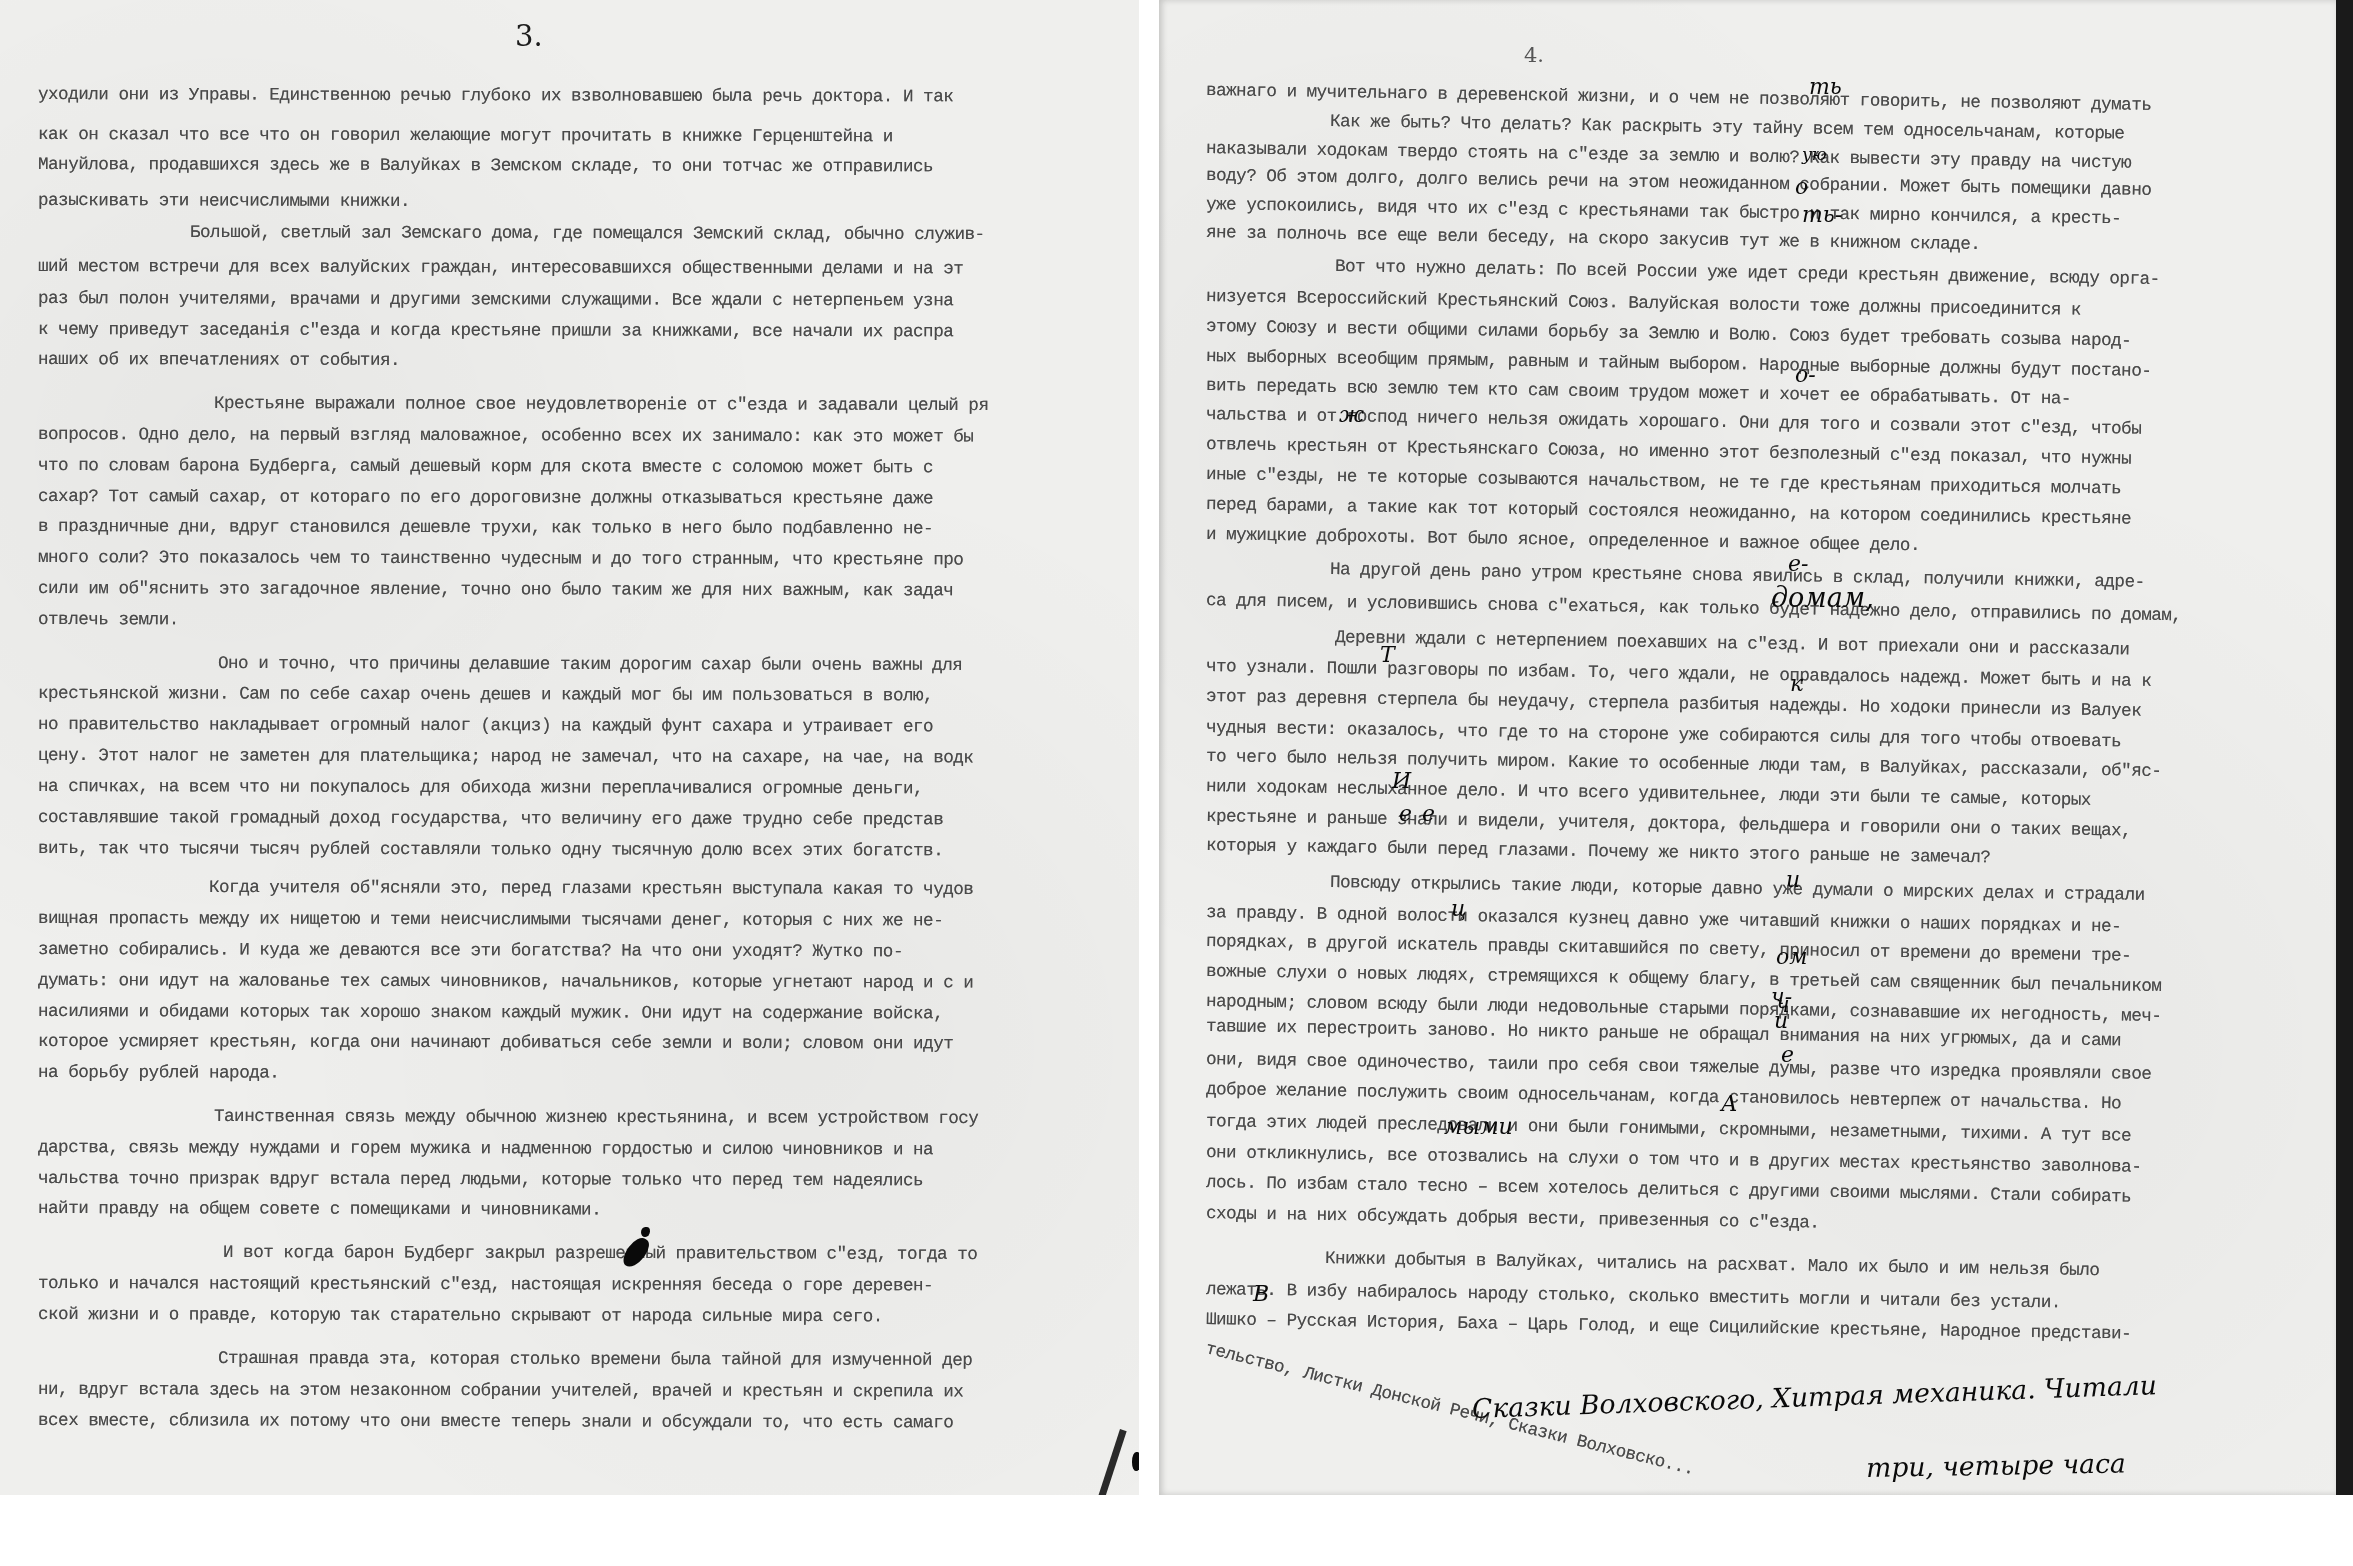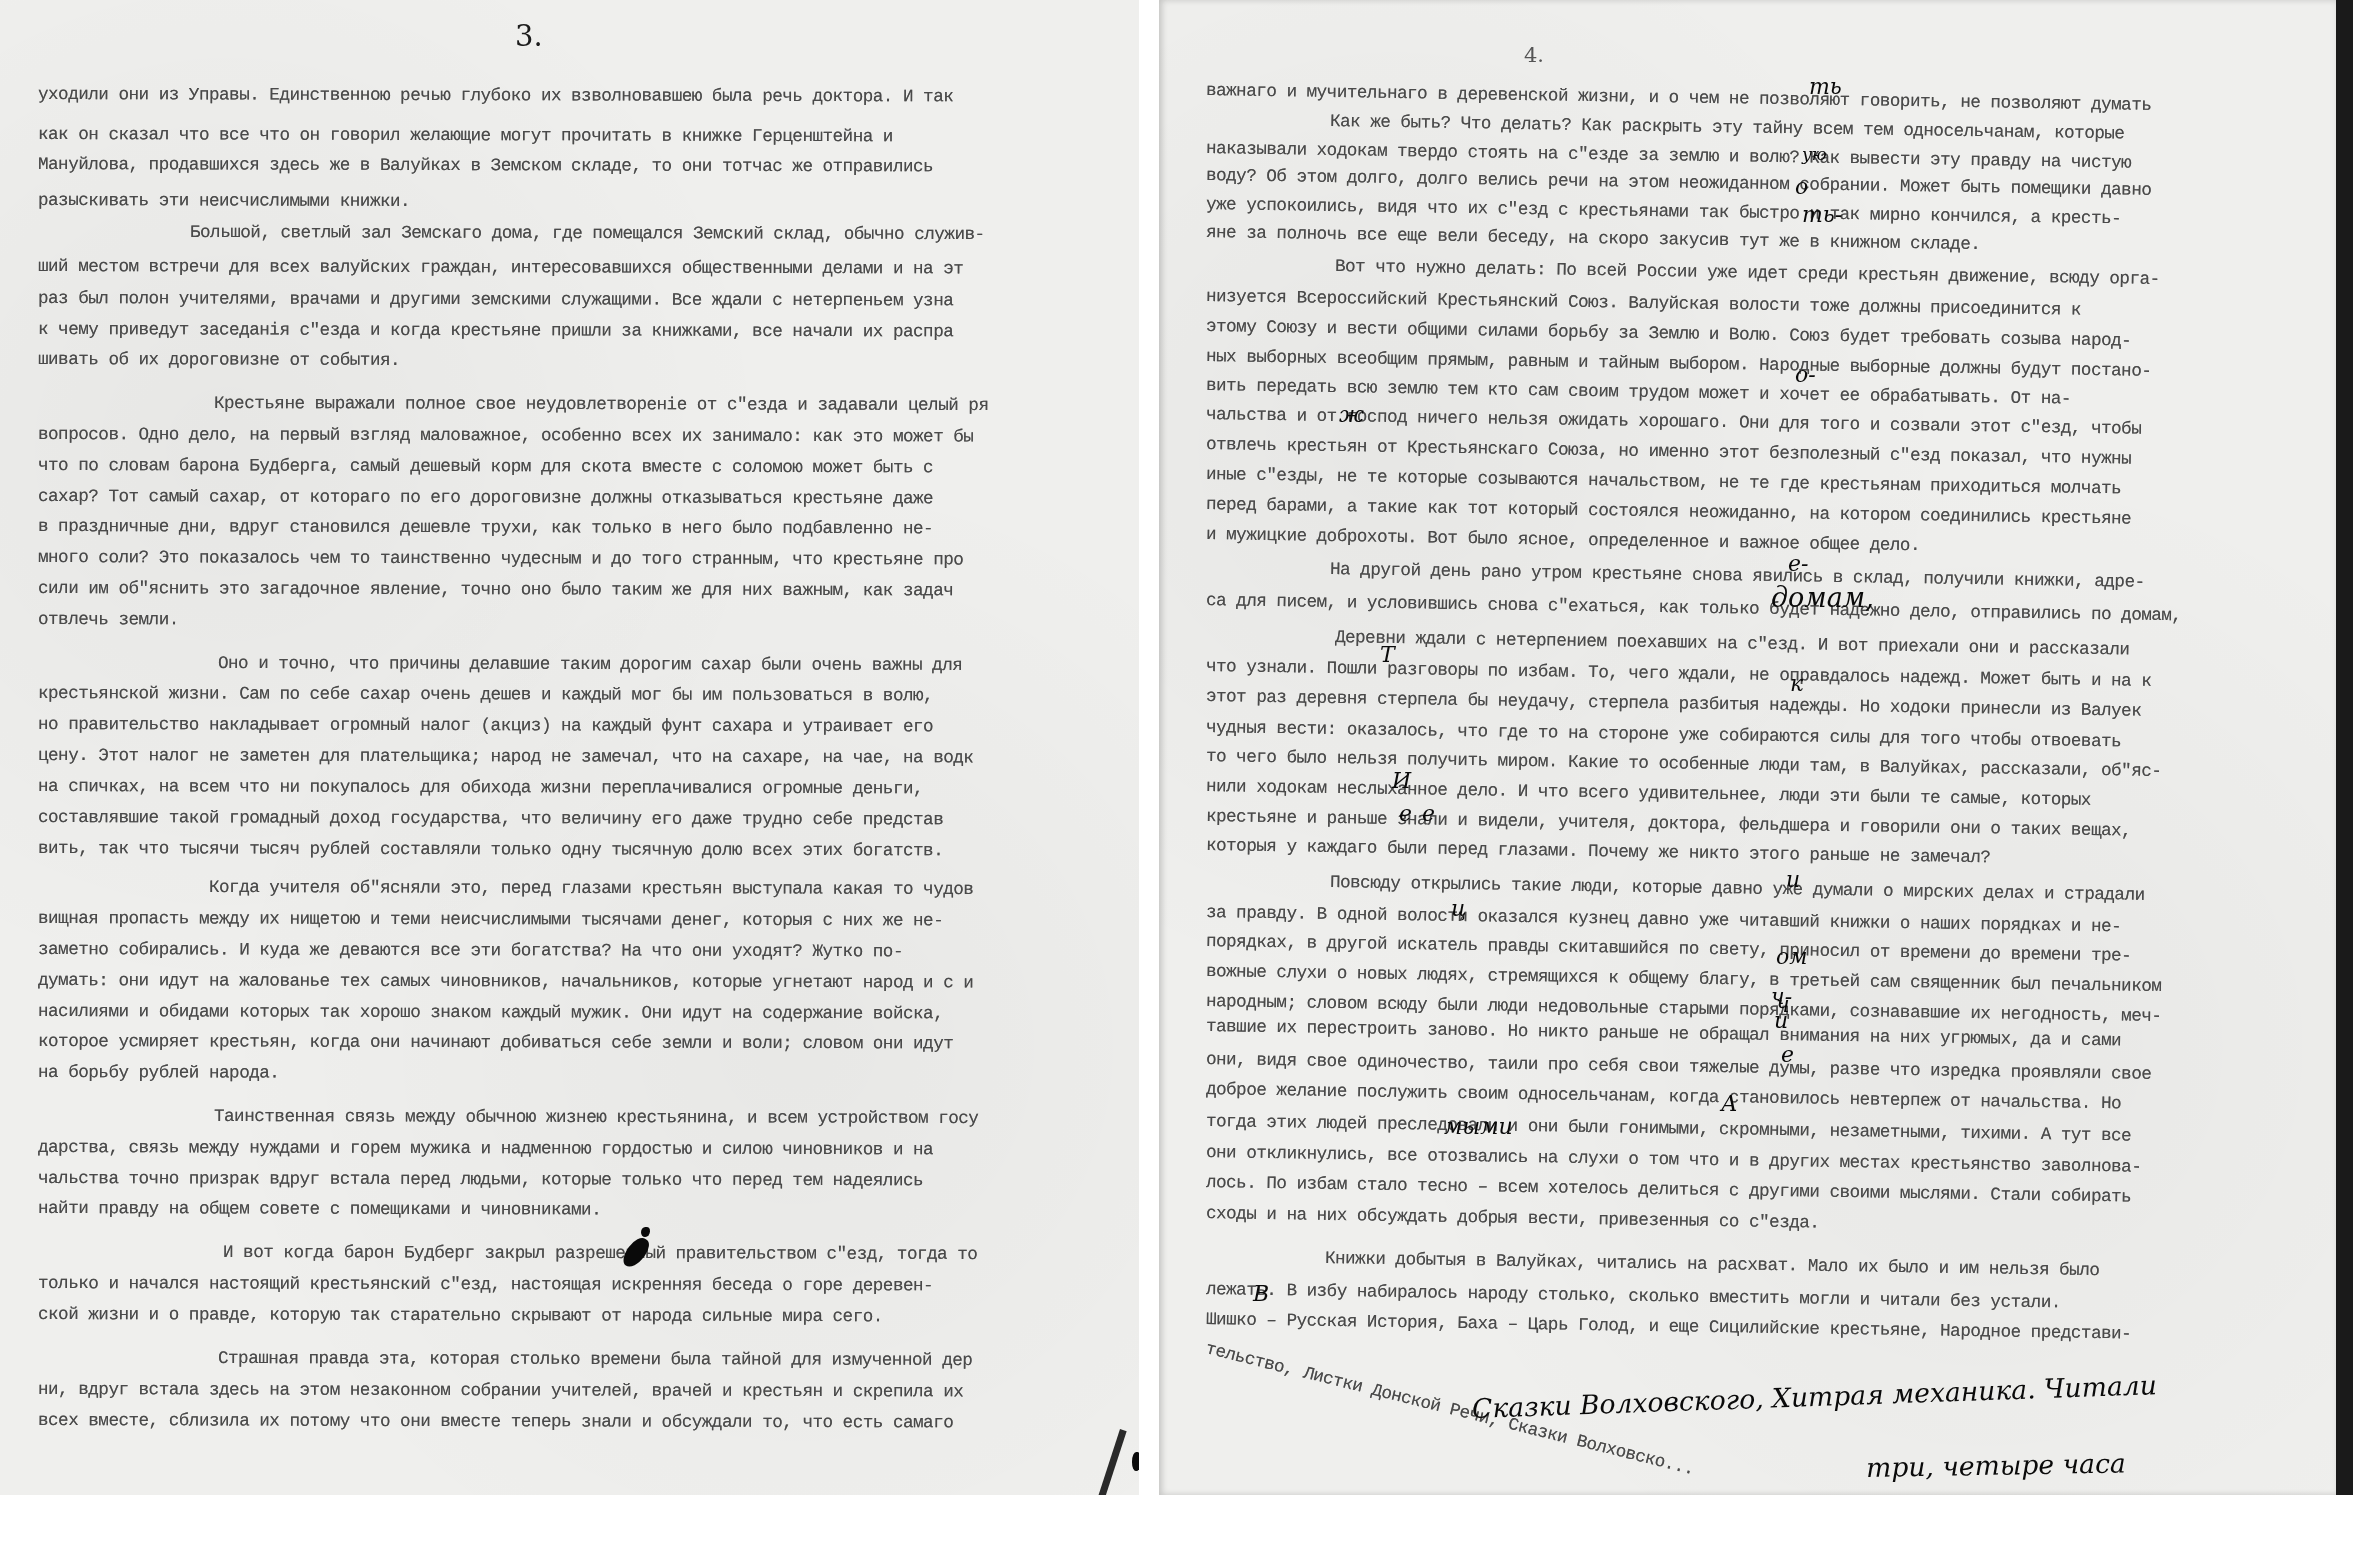--- a/index.html
+++ b/index.html
@@ -51,21 +51,21 @@
   <div class="page-number" style="left:515px; top:19px;">3.</div>
   <div id="left-lines">
       <div class="typed-line" style="left: 38px; top: 84px; transform: rotate(0.15deg);">уходили они из Управы. Единственною речью глубоко их взволновавшею была речь доктора. И так</div>
       <div class="typed-line" style="left: 38px; top: 124px; transform: rotate(0.15deg);">как он сказал что все что он говорил желающие могут прочитать в книжке Герценштейна и</div>
       <div class="typed-line" style="left: 38px; top: 154px; transform: rotate(0.15deg);">Мануйлова, продавшихся здесь же в Валуйках в Земском складе, то они тотчас же отправились</div>
       <div class="typed-line" style="left: 38px; top: 190px; transform: rotate(0.15deg);">разыскивать эти неисчислимыми книжки.</div>
       <div class="typed-line" style="left: 190px; top: 222px; transform: rotate(0.15deg);">Большой, светлый зал Земскаго дома, где помещался Земский склад, обычно служив-</div>
       <div class="typed-line" style="left: 38px; top: 256px; transform: rotate(0.15deg);">ший местом встречи для всех валуйских граждан, интересовавшихся общественными делами и на эт</div>
       <div class="typed-line" style="left: 38px; top: 288px; transform: rotate(0.15deg);">раз был полон учителями, врачами и другими земскими служащими. Все ждали с нетерпеньем узна</div>
       <div class="typed-line" style="left: 38px; top: 319px; transform: rotate(0.15deg);">к чему приведут заседанія с"езда и когда крестьяне пришли за книжками, все начали их распра</div>
-      <div class="typed-line" style="left: 38px; top: 349px; transform: rotate(0.15deg);">шивать об их дороговизне от события.</div>
+      <div class="typed-line" style="left: 38px; top: 349px; transform: rotate(0.15deg);">наших об их впечатлениях от события.</div>
       <div class="typed-line" style="left: 214px; top: 393px; transform: rotate(0.15deg);">Крестьяне выражали полное свое неудовлетвореніе от с"езда и задавали целый ря</div>
       <div class="typed-line" style="left: 38px; top: 424px; transform: rotate(0.15deg);">вопросов. Одно дело, на первый взгляд маловажное, особенно всех их занимало: как это может бы</div>
       <div class="typed-line" style="left: 38px; top: 455px; transform: rotate(0.15deg);">что по словам барона Будберга, самый дешевый корм для скота вместе с соломою может быть с</div>
       <div class="typed-line" style="left: 38px; top: 486px; transform: rotate(0.15deg);">сахар? Тот самый сахар, от котораго по его дороговизне должны отказываться крестьяне даже</div>
       <div class="typed-line" style="left: 38px; top: 516px; transform: rotate(0.15deg);">в праздничные дни, вдруг становился дешевле трухи, как только в него было подбавленно не-</div>
       <div class="typed-line" style="left: 38px; top: 547px; transform: rotate(0.15deg);">много соли? Это показалось чем то таинственно чудесным и до того странным, что крестьяне про</div>
       <div class="typed-line" style="left: 38px; top: 578px; transform: rotate(0.15deg);">сили им об"яснить это загадочное явление, точно оно было таким же для них важным, как задач</div>
       <div class="typed-line" style="left: 38px; top: 609px; transform: rotate(0.15deg);">отвлечь земли.</div>
       <div class="typed-line" style="left: 218px; top: 653px; transform: rotate(0.15deg);">Оно и точно, что причины делавшие таким дорогим сахар были очень важны для</div>
       <div class="typed-line" style="left: 38px; top: 683px; transform: rotate(0.15deg);">крестьянской жизни. Сам по себе сахар очень дешев и каждый мог бы им пользоваться в волю,</div>

